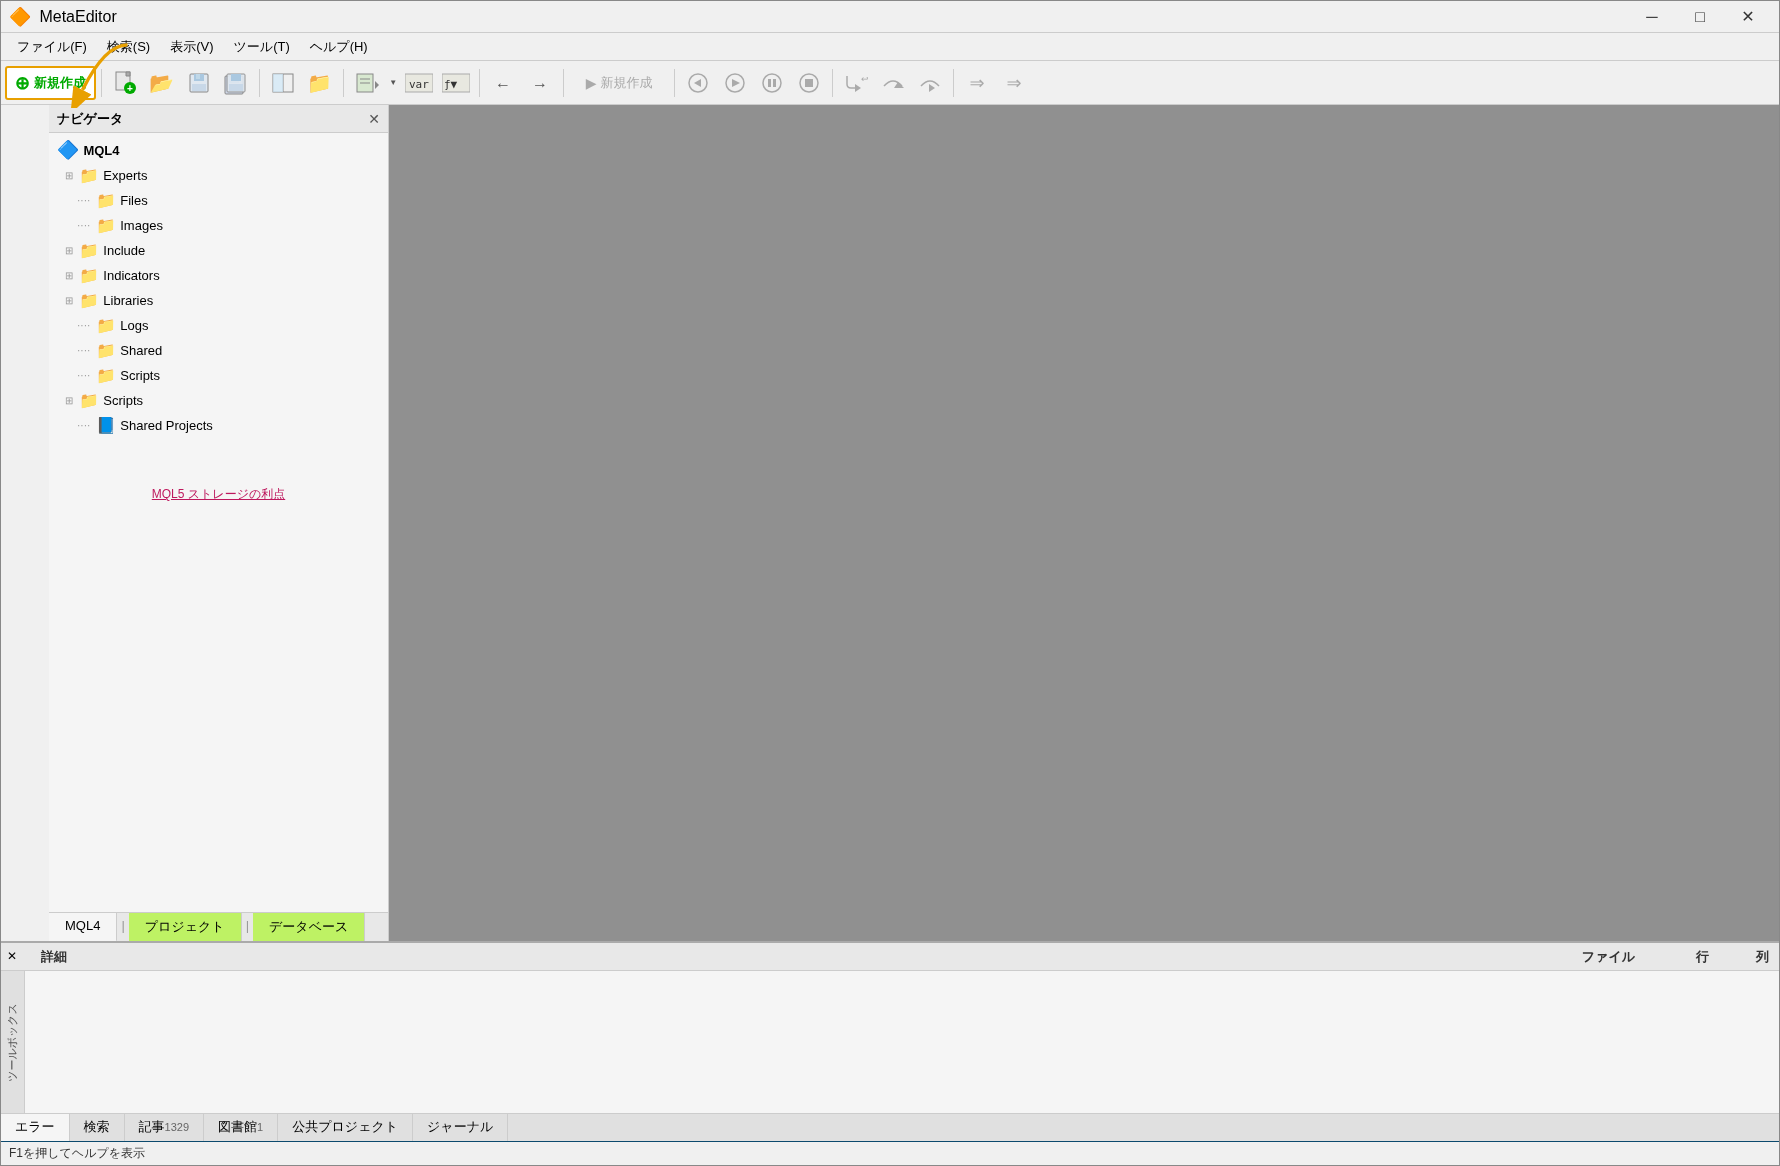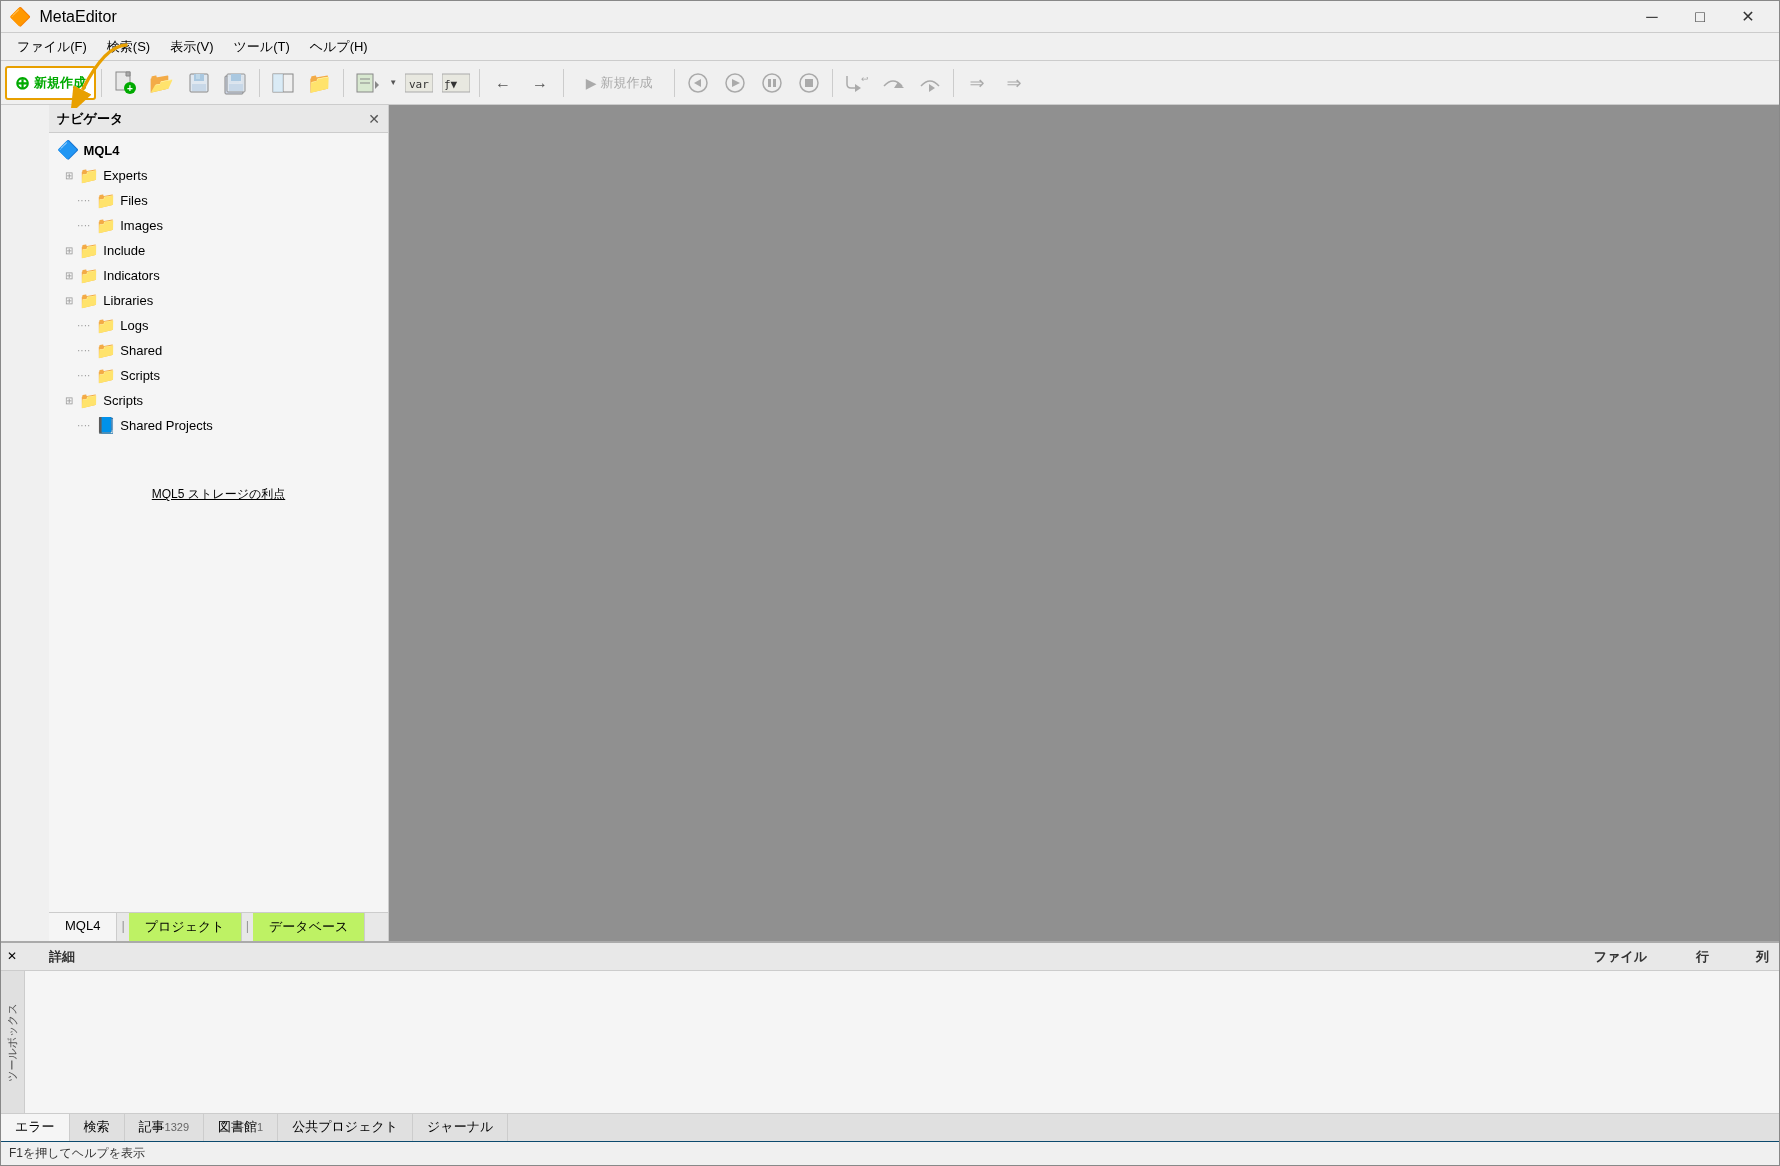--- a/index.html
+++ b/index.html
@@ -190,21 +190,21 @@
       font-size: 16px;
     }
     .folder-yellow { color: #e8c000; }
     .folder-blue { color: #4a90d9; }
     .tree-label {
       font-size: 13px;
     }
     .mql5-link {
       text-align: center;
       padding: 8px;
-      color: #000000;
+      color: #be185d;
       font-size: 12px;
       cursor: pointer;
       text-decoration: underline;
     }
     .nav-tabs {
       display: flex;
       border-top: 1px solid #ccc;
       background: #e8e8e8;
     }
     .nav-tab {
@@ -620,23 +620,23 @@
     </div>
   </div>
 
   <div class="editor-area"></div>
 
 </div>
 
 <div class="bottom-panel" style="position:relative;">
   <div class="bottom-header">
     <span style="position:absolute; left:6px; top:6px; font-size:12px; cursor:pointer;">✕</span>
-    <span class="bottom-col-header" style="margin-left:28px;">詳細</span>
+    <span class="bottom-col-header" style="margin-left:20px;">詳細</span>
     <span style="flex:1;"></span>
-    <span class="bottom-col-header" style="position:absolute; right:132px;">ファイル</span>
+    <span class="bottom-col-header" style="position:absolute; right:144px;">ファイル</span>
     <span class="bottom-col-header" style="position:absolute; right:70px;">行</span>
     <span class="bottom-col-header" style="position:absolute; right:10px;">列</span>
   </div>
 
   <div class="bottom-content">
 
     <div class="bottom-left-bar">
       <span class="vertical-text">ツールボックス</span>
     </div>
 

